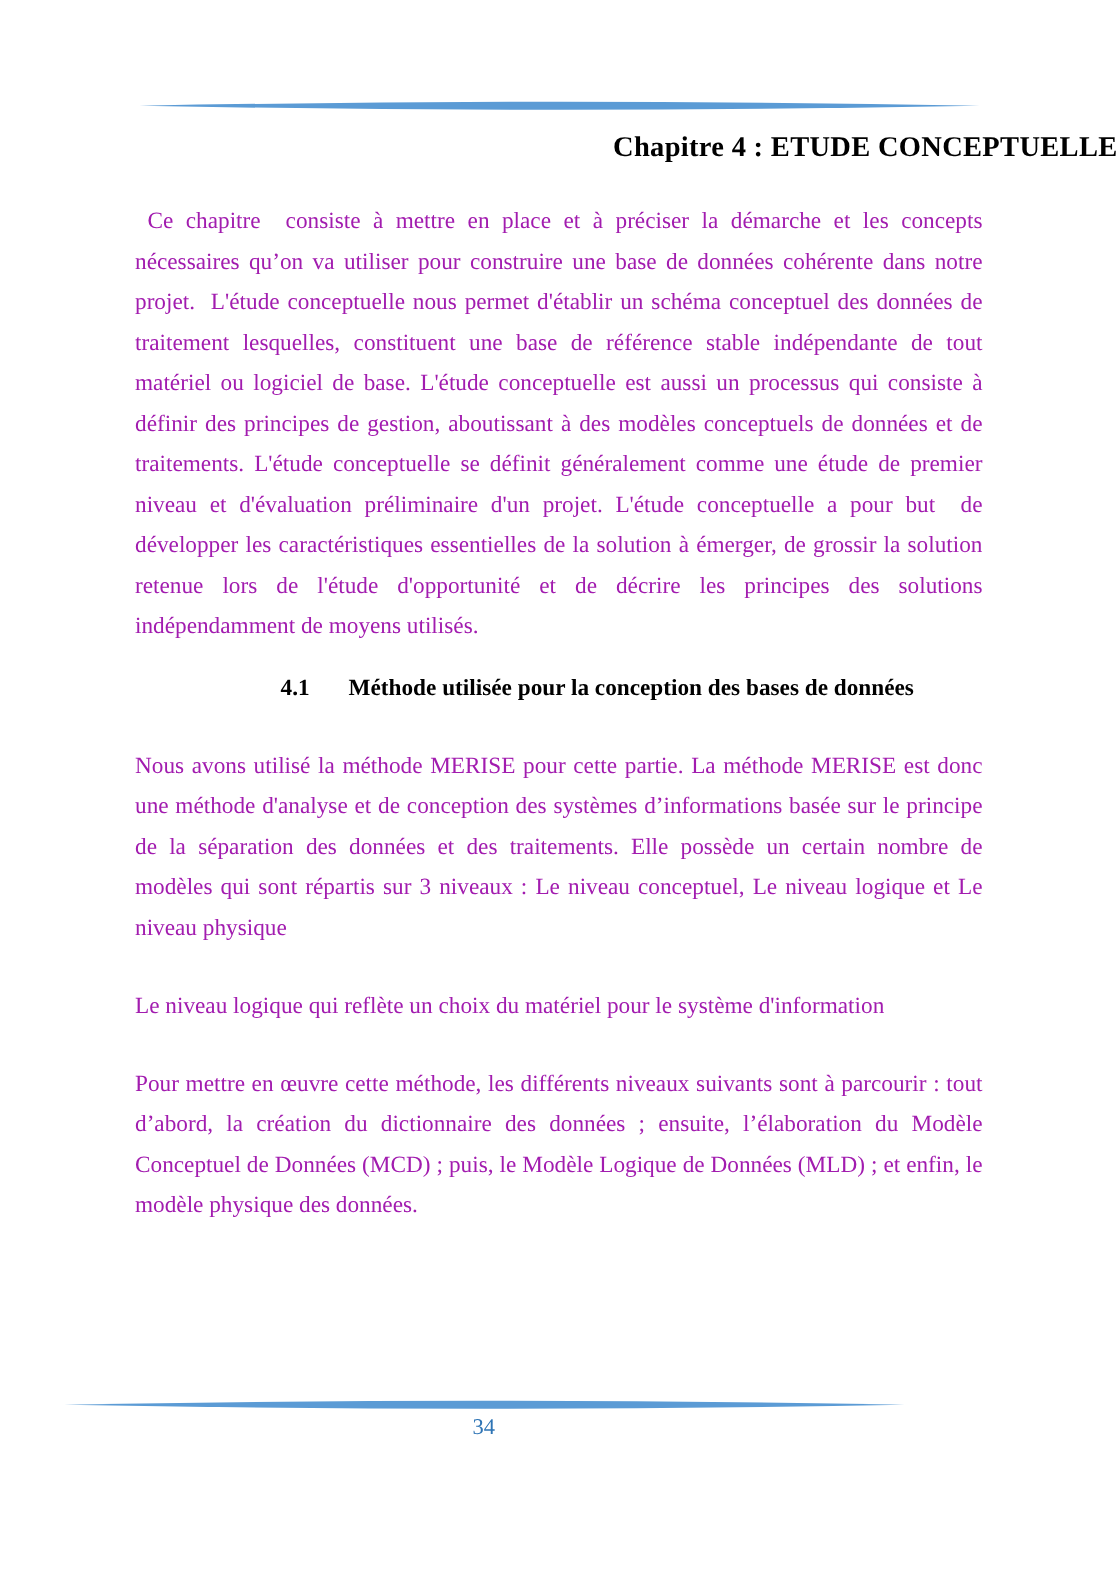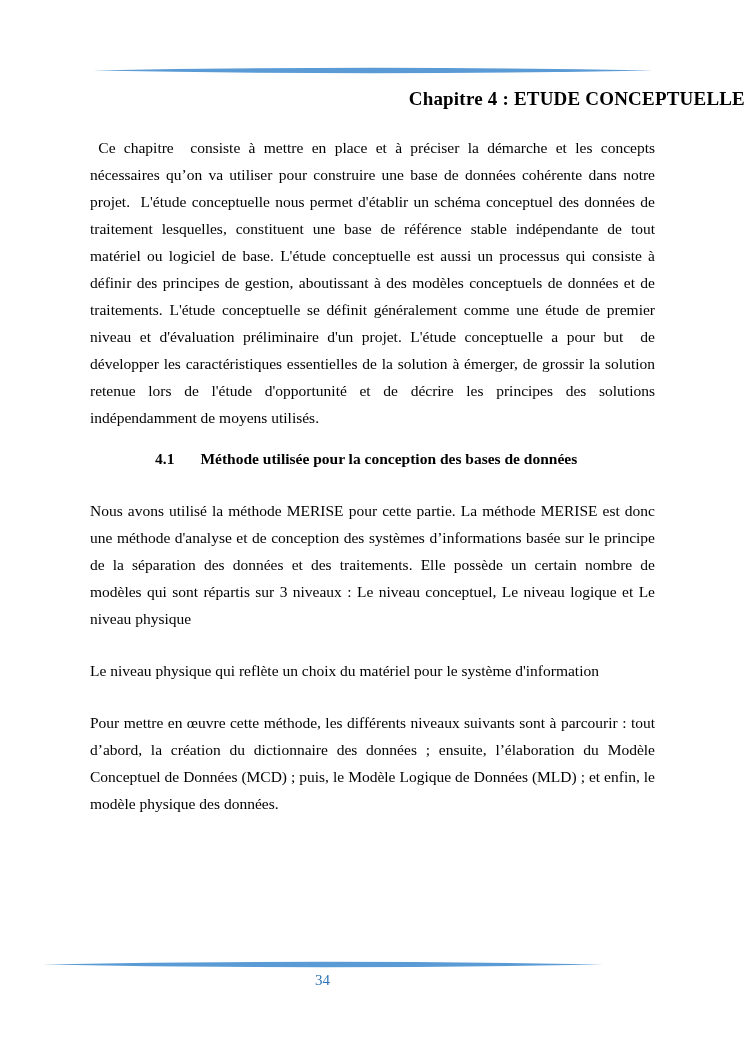--- a/index.html
+++ b/index.html
@@ -24,34 +24,34 @@
     letter-spacing: 0.2px;
     color: #000000;
   }
 
   p.body-text {
     margin: 25px 90px 0 90px;
     font-size: 15.5px;
     line-height: 27px;
     text-align: justify;
     white-space: pre-wrap;
-    color: #000000;
+    color: #a21caf;
   }
   p.body-text.first { margin-top: 24px; }
 
   .section-heading {
     margin: 14px 90px 0 155px;
     font-size: 15.5px;
     line-height: 27px;
     font-weight: bold;
     color: #000000;
   }
-  .section-heading .sec-num { margin-right: 26px; }
+  .section-heading .sec-num { margin-right: 26px; margin-left: 32px; }
 
-  .footer { position: absolute; left: 0; top: 960px; width: 645px; }
+  .footer { position: absolute; left: 0; top: 932px; width: 645px; }
   .page-number {
     text-align: center;
     font-size: 15px;
     margin-top: 3px;
     color: #2e74b5;
   }
 </style>
 </head>
 <body>
 
@@ -65,21 +65,21 @@
 
   <h1 class="doc-title">Chapitre 4 : ETUDE CONCEPTUELLE</h1>
 
   <p class="body-text first"> Ce chapitre  consiste à mettre en place et à préciser la démarche et les concepts nécessaires qu’on va utiliser pour construire une base de données cohérente dans notre projet.  L'étude conceptuelle nous permet d'établir un schéma conceptuel des données de traitement lesquelles, constituent une base de référence stable indépendante de tout matériel ou logiciel de base. L'étude conceptuelle est aussi un processus qui consiste à définir des principes de gestion, aboutissant à des modèles conceptuels de données et de traitements. L'étude conceptuelle se définit généralement comme une étude de premier niveau et d'évaluation préliminaire d'un projet. L'étude conceptuelle a pour but  de développer les caractéristiques essentielles de la solution à émerger, de grossir la solution retenue lors de l'étude d'opportunité et de décrire les principes des solutions indépendamment de moyens utilisés.</p>
 
   <div class="section-heading">
     <span class="sec-num">4.1</span><span class="sec-title">Méthode utilisée pour la conception des bases de données</span>
   </div>
 
   <p class="body-text">Nous avons utilisé la méthode MERISE pour cette partie. La méthode MERISE est donc une méthode d'analyse et de conception des systèmes d’informations basée sur le principe de la séparation des données et des traitements. Elle possède un certain nombre de modèles qui sont répartis sur 3 niveaux : Le niveau conceptuel, Le niveau logique et Le niveau physique</p>
-  <p class="body-text">Le niveau physique qui reflète un choix du matériel pour le système d'information</p>
+  <p class="body-text">Le niveau logique qui reflète un choix du matériel pour le système d'information</p>
 
 
   <p class="body-text">Pour mettre en œuvre cette méthode, les différents niveaux suivants sont à parcourir : tout d’abord, la création du dictionnaire des données ; ensuite, l’élaboration du Modèle Conceptuel de Données (MCD) ; puis, le Modèle Logique de Données (MLD) ; et enfin, le modèle physique des données.</p>
 
   <div class="footer">
     <div class="ornament bottom">
       <svg width="560" height="9" viewBox="0 0 560 9">
         <path d="M0,4.5 Q280,-0.8 560,4.5 Q280,9.8 0,4.5 Z" fill="#5b9bd5"></path>
       </svg>
     </div>

